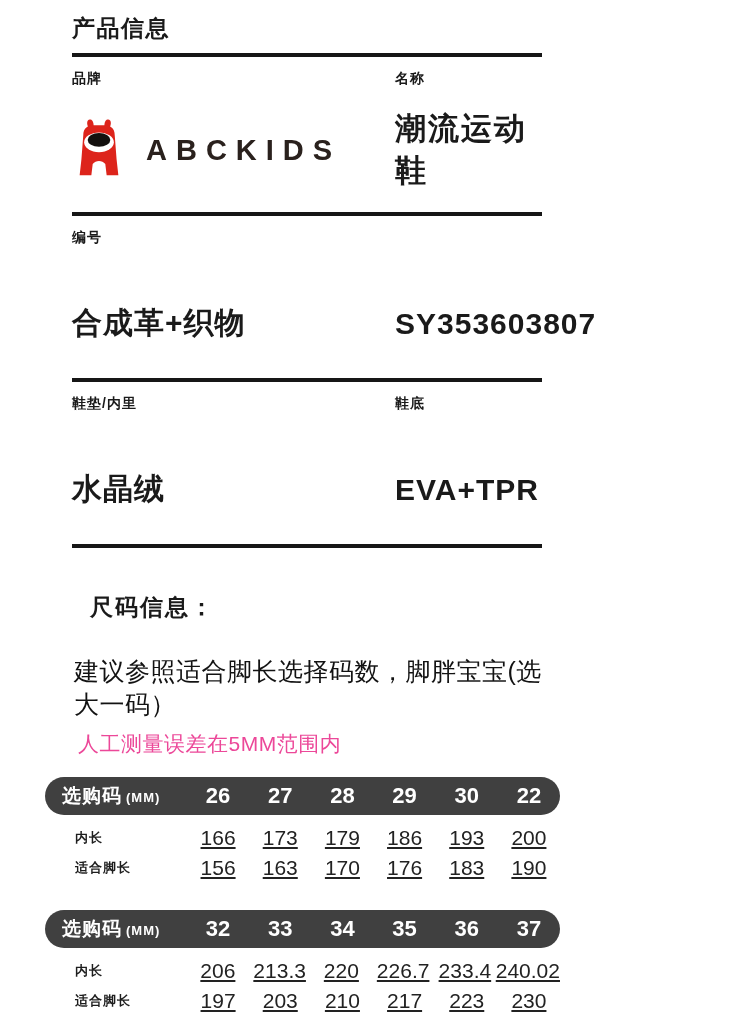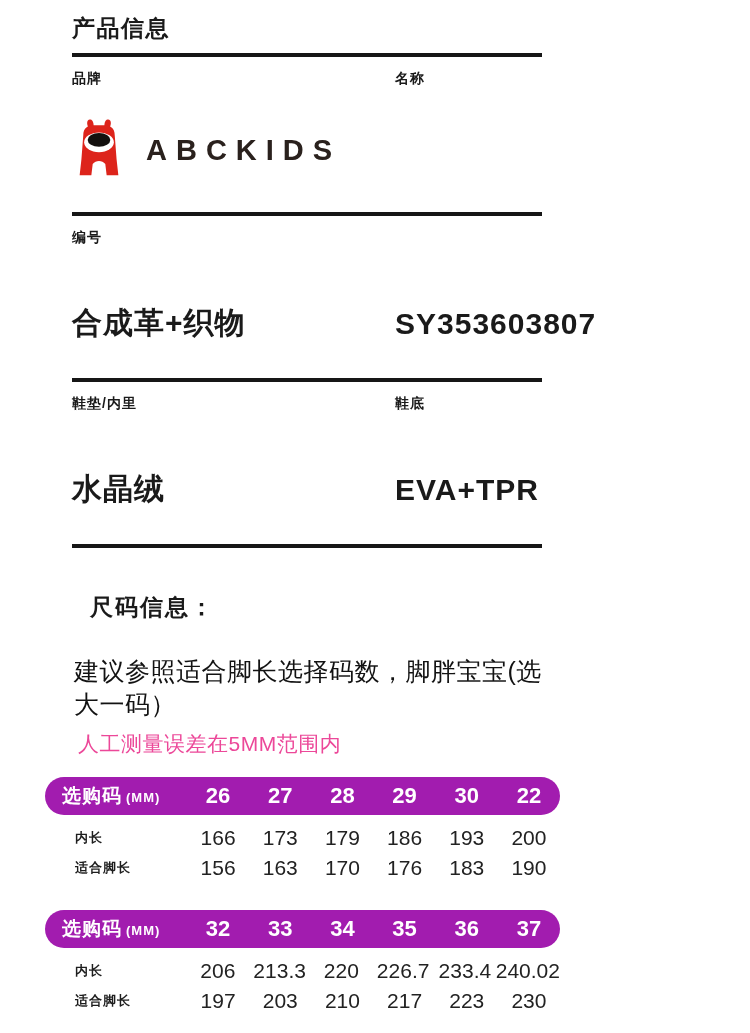--- a/index.html
+++ b/index.html
@@ -30,29 +30,29 @@
 
   .values-row{margin-top:56px;margin-bottom:34px;align-items:center;}
   .value{font-size:30px;font-weight:800;letter-spacing:1px;}
 
   .size-title{margin-top:44px;padding-left:18px;font-size:23px;font-weight:800;letter-spacing:2px;}
   .advice{margin-top:32px;padding-left:2px;font-size:25px;font-weight:500;color:#121212;letter-spacing:0.5px;}
   .note{margin-top:9px;padding-left:6px;font-size:21px;font-weight:400;color:#ec4899;letter-spacing:0.5px;}
 
   .table-wrap{margin-top:19px;padding:0 40px 0 45px;}
   .tgrid{display:grid;grid-template-columns:142px repeat(6,1fr);align-items:center;}
-  .pill{height:38px;background:#a21caf;border-radius:20px;color:#ffffff;}
+  .pill{height:38px;background:#404040;border-radius:20px;color:#ffffff;}
   .pill-label-cell{padding-left:17px;display:flex;align-items:baseline;gap:4px;white-space:nowrap;}
   .pill-label{font-size:19px;font-weight:700;letter-spacing:1px;}
   .pill-unit{font-size:13px;font-weight:700;letter-spacing:1px;}
   .pill-num{text-align:center;font-size:22px;font-weight:700;}
   .trow{padding:3px 0;}
   .trow-first{margin-top:8px;}
   .trow-label{padding-left:30px;font-size:13px;font-weight:600;letter-spacing:1px;color:#1e1e1e;white-space:nowrap;}
-  .tnum{text-align:center;font-size:21px;font-weight:400;color:#222222;}
+  .tnum{text-align:center;font-size:21px;font-weight:400;color:#222222;text-decoration:underline;}
   .group2{margin-top:27px;}
 </style>
 </head>
 <body>
 
 <div class="page">
   <div class="content">
 
     <div class="section-title">产品信息</div>
     <div class="rule rule-top"></div>
@@ -66,20 +66,21 @@
       <div class="brand-cell">
         <svg class="monster" viewBox="0 0 60 72" aria-hidden="true">
           <path fill="#dd241b" d="M18.5,12 C15,5 17.5,0.5 21.5,2.5 C23.7,3.8 24.4,7.6 23.9,11.4 Z"></path>
           <path fill="#dd241b" d="M41.5,12 C45,5 42.5,0.5 38.5,2.5 C36.3,3.8 35.6,7.6 36.1,11.4 Z"></path>
           <path fill="#dd241b" d="M12.5,20 C12.5,11 18,8.5 24,8.5 L36,8.5 C42,8.5 47.5,11 47.5,20 L49.5,46 L51.5,64 L38.5,64 L37,51.5 C33.5,47 26.5,47 23,51.5 L21.5,64 L8.5,64 L10.5,46 Z"></path>
           <ellipse fill="#ffffff" cx="30" cy="27.5" rx="16.5" ry="11"></ellipse>
           <ellipse fill="#13100e" cx="30" cy="24.8" rx="12.6" ry="7.6"></ellipse>
         </svg>
         <span class="wordmark">ABCKIDS</span>
       </div>
+      <div class="name-value">潮流运动鞋</div>
     </div>
 
     <div class="rule"></div>
 
     <div class="grid labels-row">
       <div class="field-label">编号</div>
     </div>
 
     <div class="grid values-row">
       <div class="value">合成革+织物</div>

